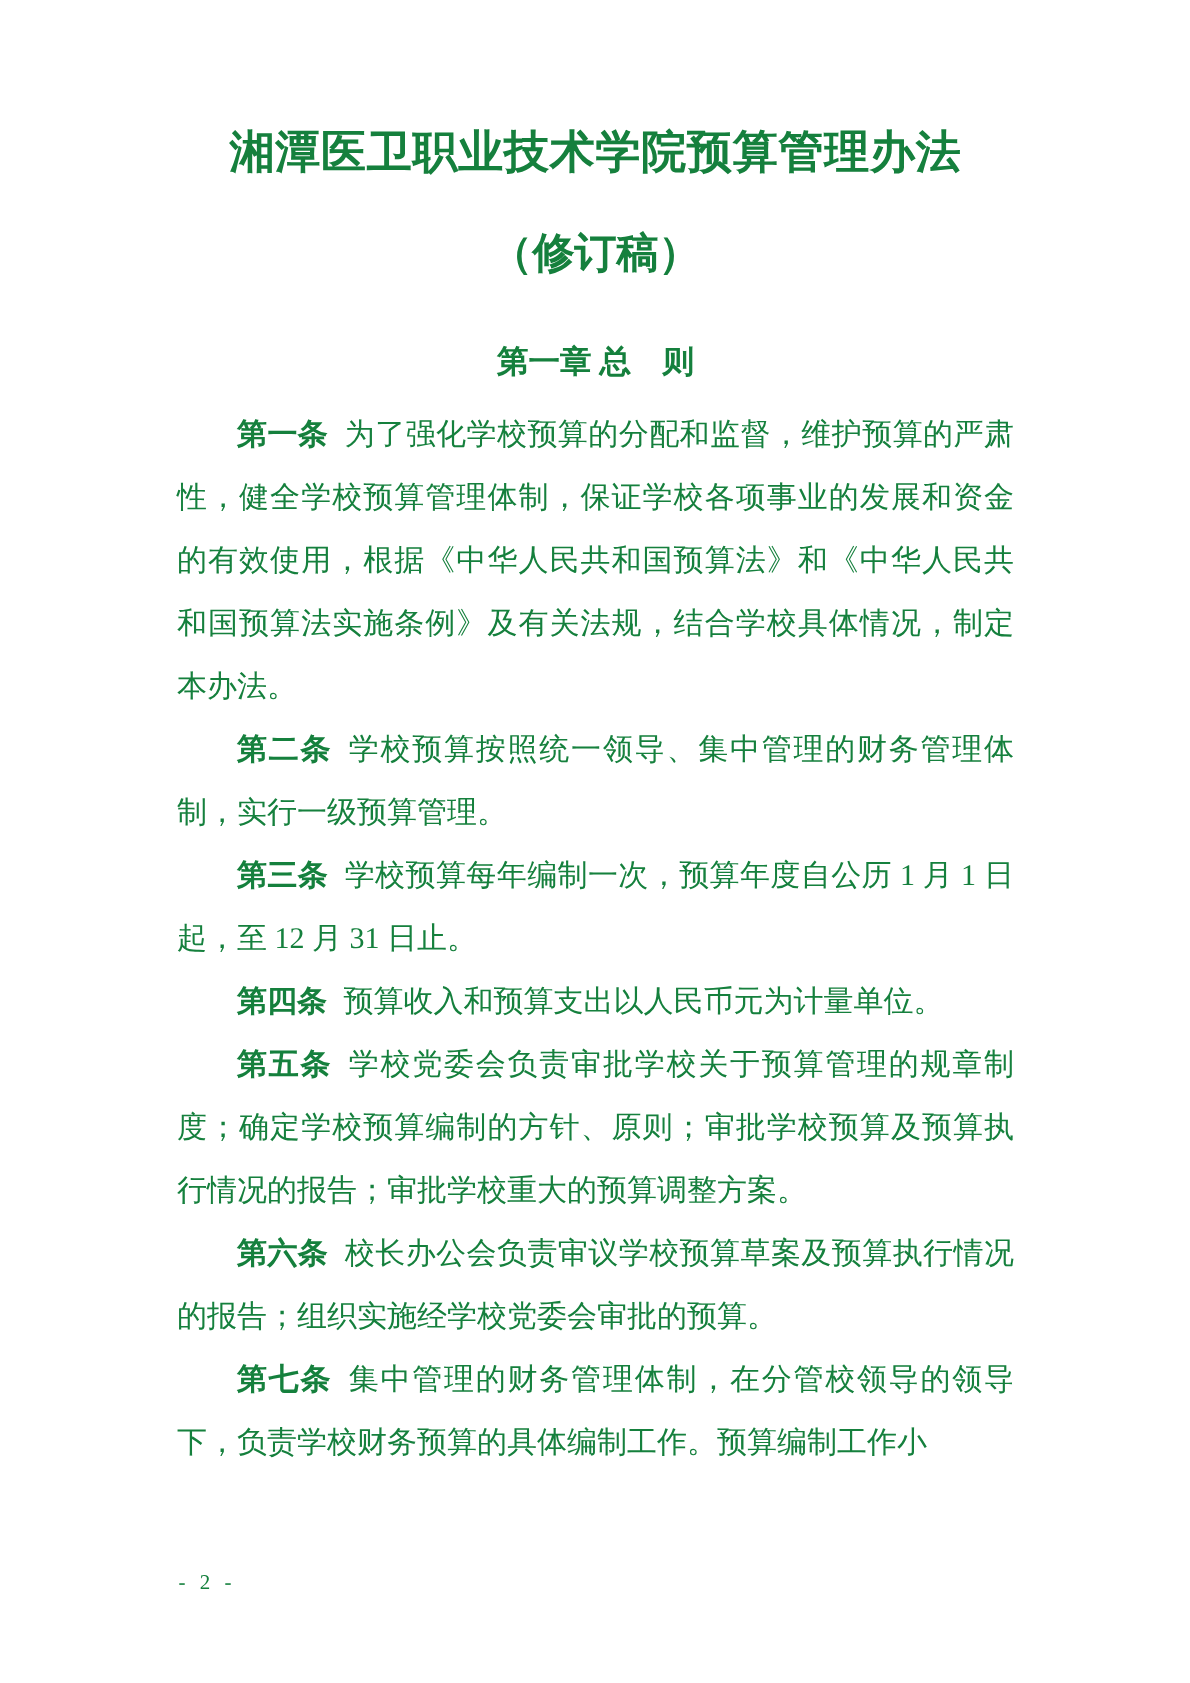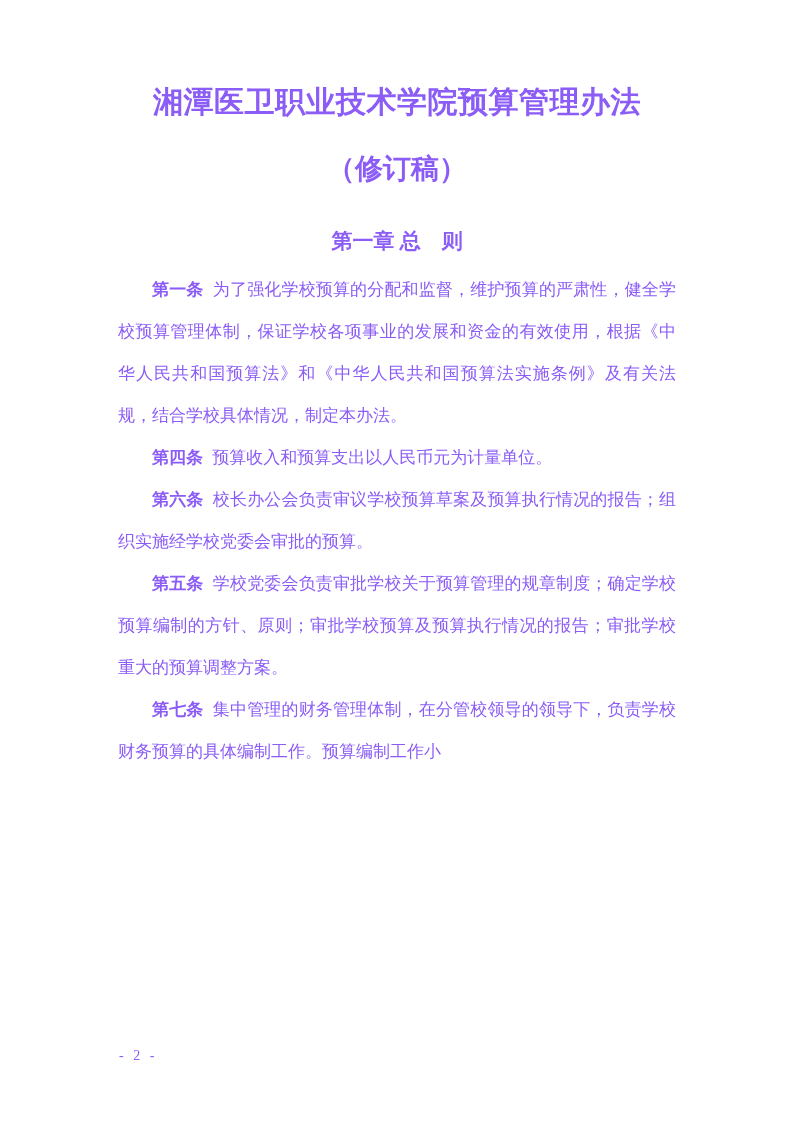--- a/index.html
+++ b/index.html
@@ -7,21 +7,21 @@
     padding: 0;
     background: #ffffff;
   }
   .page {
     position: relative;
     width: 793px;
     height: 1122px;
     background: #ffffff;
     overflow: hidden;
     font-family: "Liberation Serif", "DejaVu Serif", serif;
-    color: #8b5cf6;
+    color: #15803d;
     box-sizing: border-box;
   }
   .content {
     padding: 84px 117px 0 118px;
   }
   .doc-title {
     margin: 0 0 30px 0;
     text-align: center;
     font-size: 30px;
     font-weight: bold;
@@ -36,21 +36,21 @@
   }
   .chapter-heading {
     margin: 8px 0 14px 0;
     text-align: center;
     font-size: 21px;
     font-weight: bold;
     line-height: 1.3;
   }
   .article {
     margin: 0;
-    font-size: 17px;
+    font-size: 20px;
     line-height: 42px;
     text-align: justify;
     text-justify: inter-ideograph;
     text-indent: 2em;
     word-break: break-all;
   }
   .article .label {
     font-weight: bold;
     margin-right: 0.55em;
   }
@@ -71,30 +71,32 @@
 
     <h1 class="doc-title">湘潭医卫职业技术学院预算管理办法</h1>
 
     <div class="doc-subtitle">（修订稿）</div>
 
     <section>
       <h2 class="chapter-heading">第一章 总　则</h2>
 
       <p class="article"><span class="label">第一条</span><span>为了强化学校预算的分配和监督，维护预算的严肃性，健全学校预算管理体制，保证学校各项事业的发展和资金的有效使用，根据《中华人民共和国预算法》和《中华人民共和国预算法实施条例》及有关法规，结合学校具体情况，制定本办法。</span></p>
 
+      <p class="article"><span class="label">第二条</span><span>学校预算按照统一领导、集中管理的财务管理体制，实行一级预算管理。</span></p>
 
+      <p class="article"><span class="label">第三条</span><span>学校预算每年编制一次，预算年度自公历 1 月 1 日起，至 12 月 31 日止。</span></p>
 
       <p class="article"><span class="label">第四条</span><span>预算收入和预算支出以人民币元为计量单位。</span></p>
     </section>
 
     <section>
 
+      <p class="article"><span class="label">第五条</span><span>学校党委会负责审批学校关于预算管理的规章制度；确定学校预算编制的方针、原则；审批学校预算及预算执行情况的报告；审批学校重大的预算调整方案。</span></p>
+
       <p class="article"><span class="label">第六条</span><span>校长办公会负责审议学校预算草案及预算执行情况的报告；组织实施经学校党委会审批的预算。</span></p>
-
-      <p class="article"><span class="label">第五条</span><span>学校党委会负责审批学校关于预算管理的规章制度；确定学校预算编制的方针、原则；审批学校预算及预算执行情况的报告；审批学校重大的预算调整方案。</span></p>
 
       <p class="article"><span class="label">第七条</span><span>集中管理的财务管理体制，在分管校领导的领导下，负责学校财务预算的具体编制工作。预算编制工作小</span></p>
     </section>
 
   </div>
 
   <div class="page-number">- 2 -</div>
 </div>
 
 </body></html>

